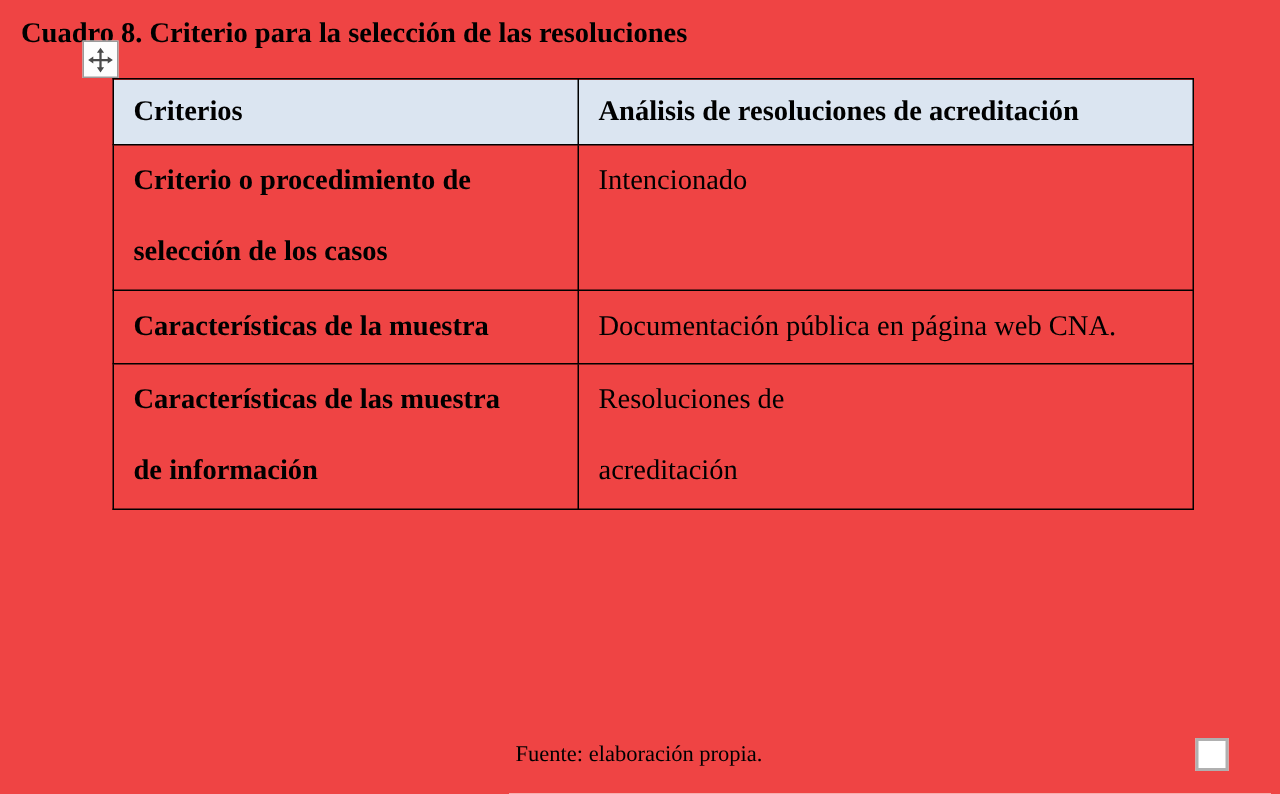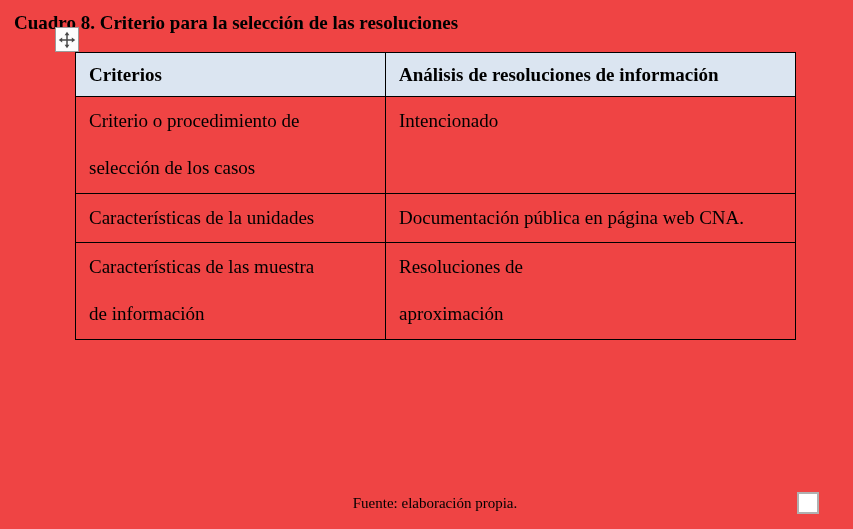--- a/index.html
+++ b/index.html
@@ -60,27 +60,27 @@
     background: #dbe5f1;
     height: 44px;
     font-weight: bold;
     vertical-align: middle;
   }
   .tbl td {
     vertical-align: top;
     line-height: 47px;
     white-space: pre-line;
   }
-  .tbl td.col-criterio { font-weight: normal; }
+  .tbl td.col-criterio { font-weight: bold; }
   .tbl tr.row-tall td { height: 97px; }
   .tbl tr.row-short td { height: 49px; }
   .tbl tr.row-shorter td { height: 46px; }
   .caption {
     position: absolute;
-    left: 75px;
+    left: 66px;
     top: 495px;
     width: 720px;
     text-align: center;
     font-size: 15px;
     color: #000000;
   }
   .resize-handle {
     position: absolute;
     left: 797px;
     top: 492px;
@@ -106,38 +106,38 @@
   </div>
 
   <table class="tbl">
     <colgroup>
         <col class="c1">
         <col class="c2">
       </colgroup>
     <thead>
       <tr>
         <th>Criterios</th>
-        <th>Análisis de resoluciones de información</th>
+        <th>Análisis de resoluciones de acreditación</th>
       </tr>
     </thead>
     <tbody>
       <tr class="row-tall">
         <td class="col-criterio">Criterio o procedimiento de
 selección de los casos</td>
         <td class="col-analisis">Intencionado</td>
       </tr>
       <tr class="row-short">
-        <td class="col-criterio">Características de la unidades</td>
+        <td class="col-criterio">Características de la muestra</td>
         <td class="col-analisis">Documentación pública en página web CNA.</td>
       </tr>
       <tr class="row-tall">
         <td class="col-criterio">Características de las muestra
 de información</td>
         <td class="col-analisis">Resoluciones de
-aproximación</td>
+acreditación</td>
       </tr>
     </tbody>
   </table>
 
   <div class="caption">Fuente: elaboración propia.</div>
 
   <div class="resize-handle"></div>
 
 </div>
 

